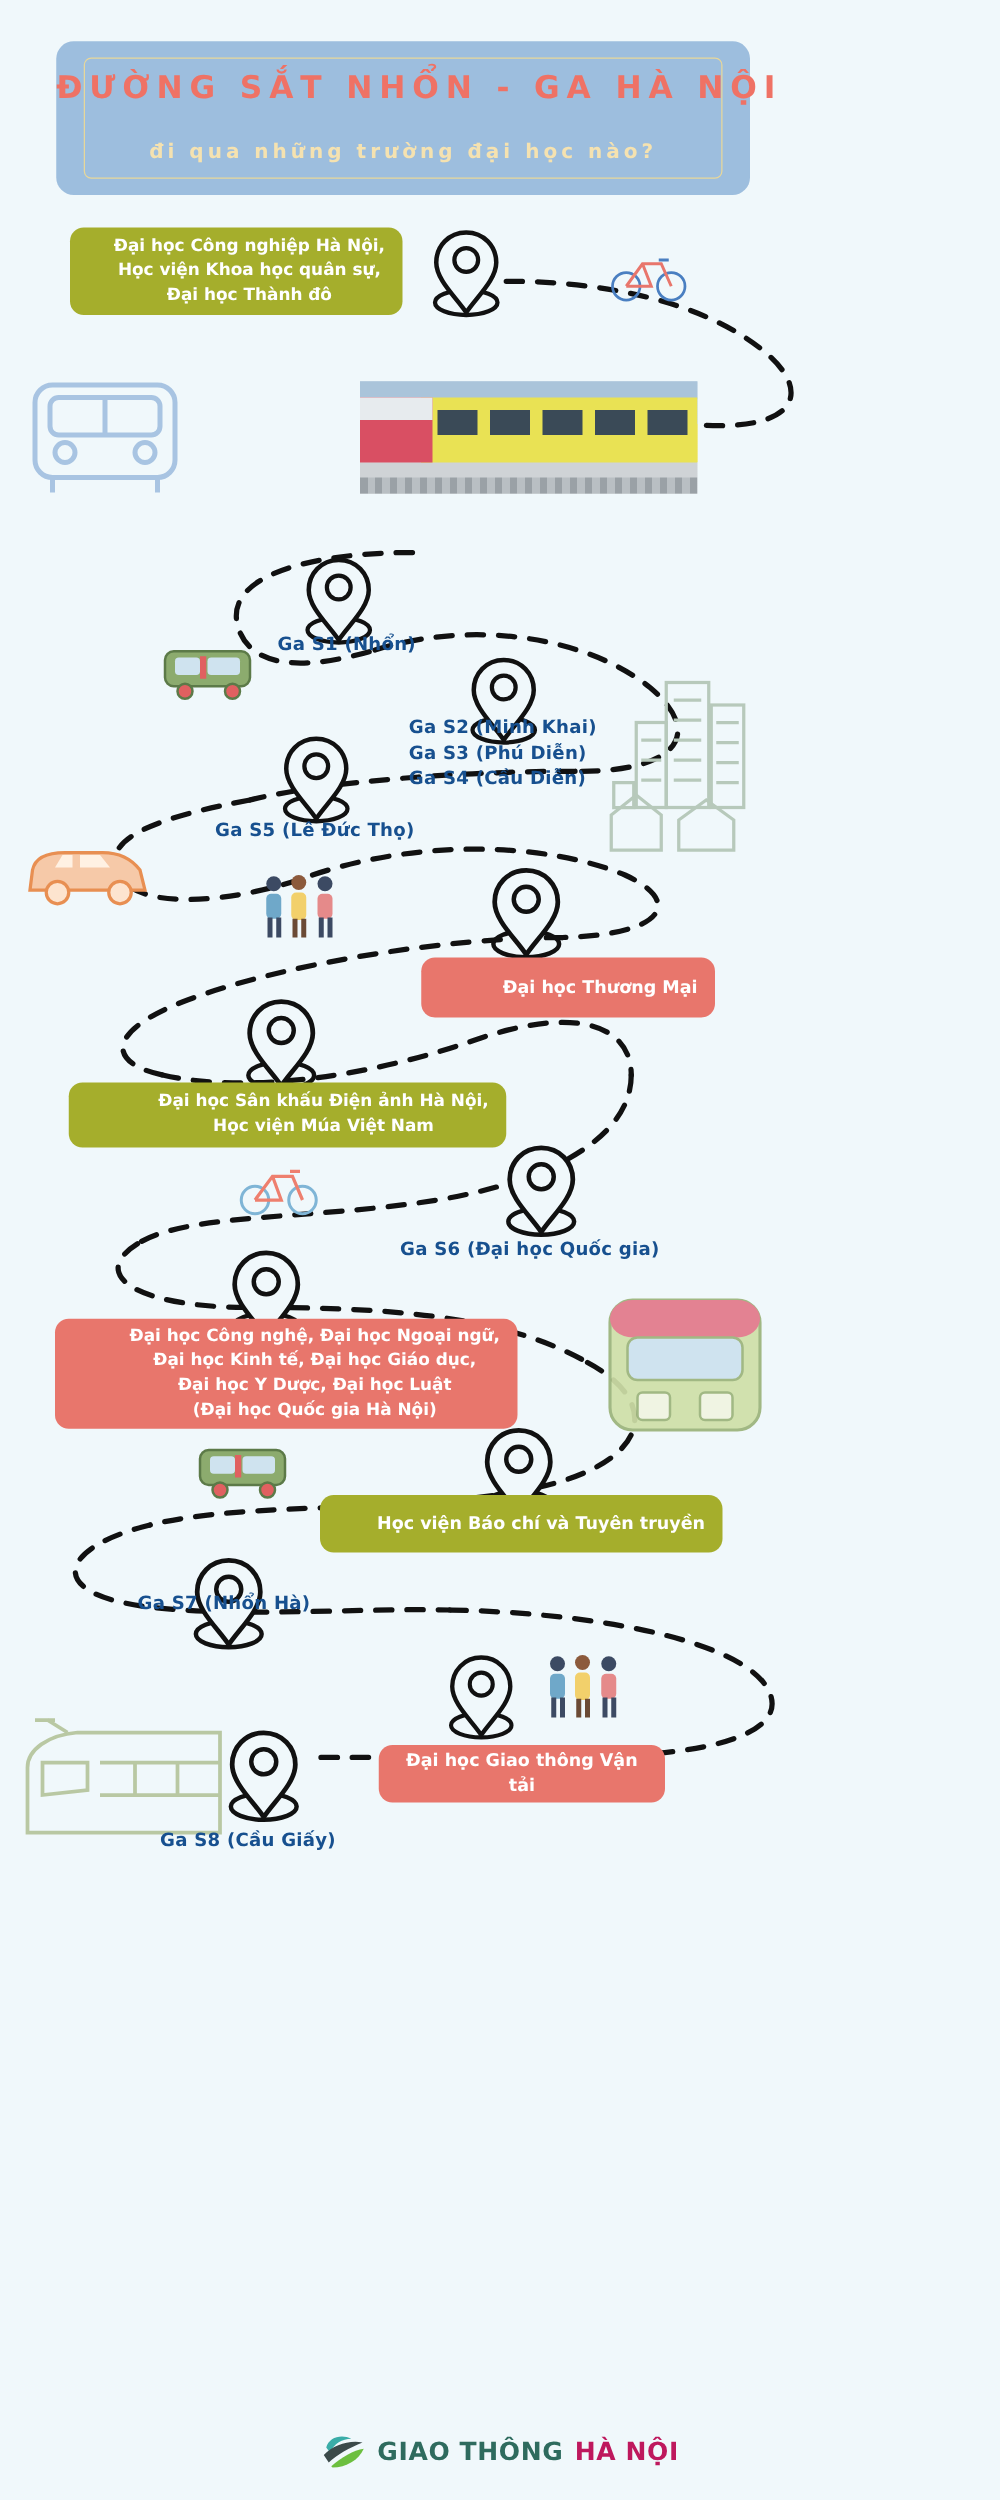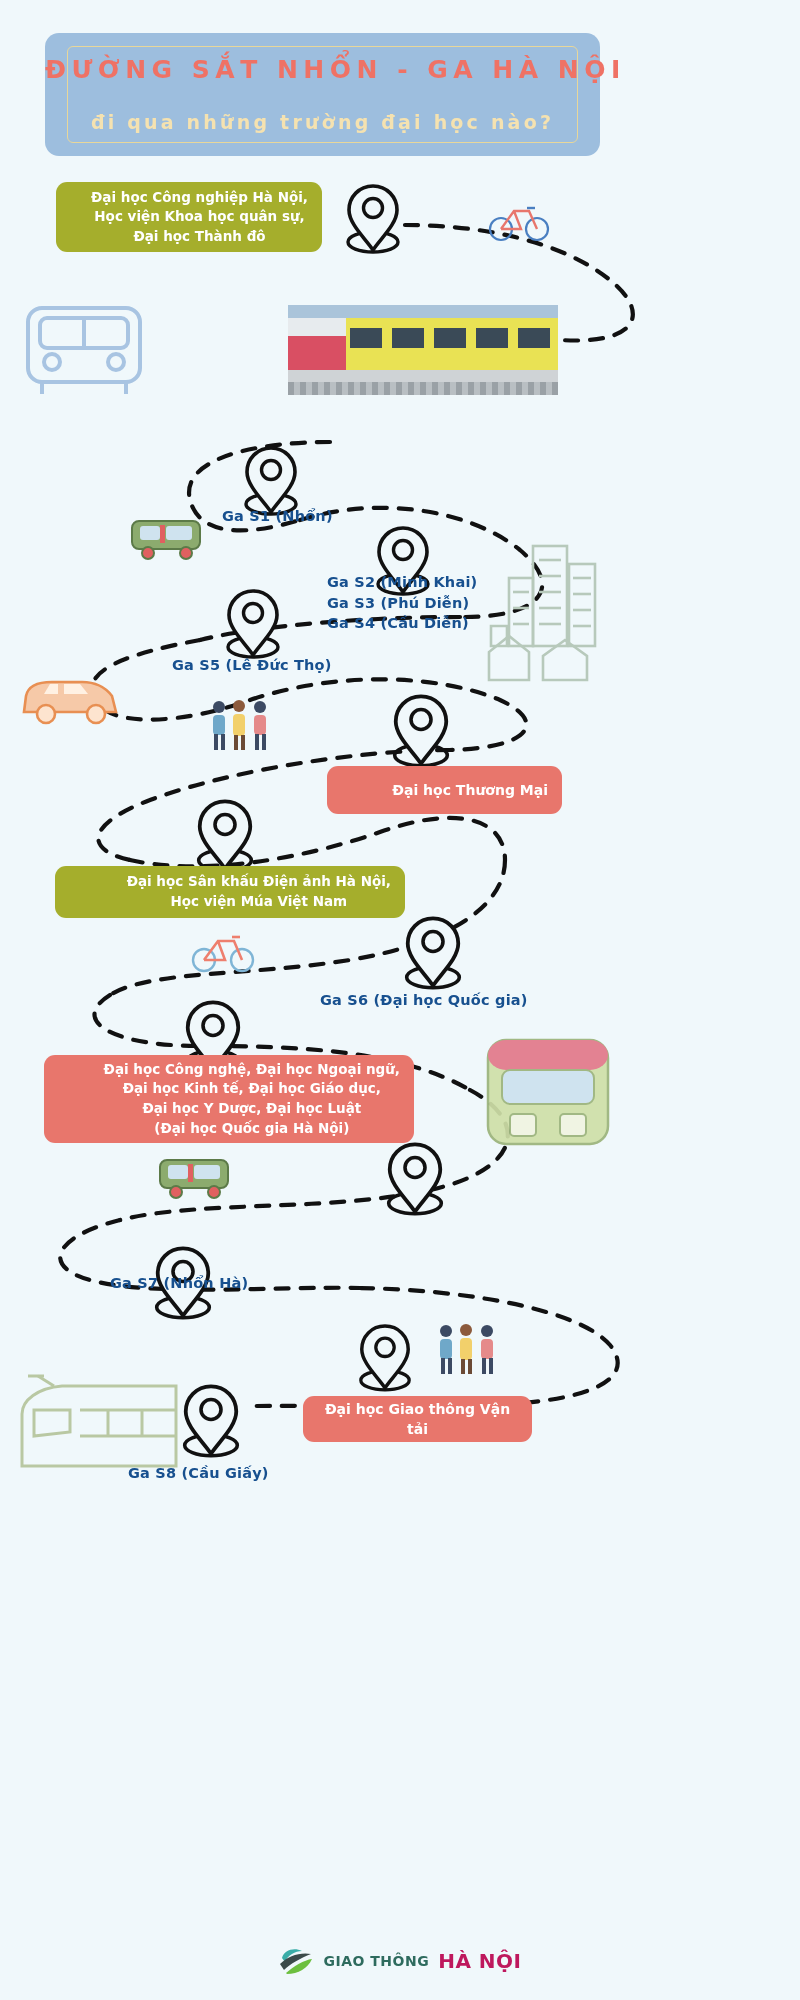--- a/index.html
+++ b/index.html
@@ -20,21 +20,21 @@
     position: absolute; left: 22px; top: 13px; right: 22px; bottom: 13px;
     border: 1px solid #e8d79a; border-radius: 6px;
   }
   .title-main {
     position: absolute; left: 0; right: 0; top: 22px; text-align: center;
     color: #ef7265; font-size: 25px; font-weight: bold; letter-spacing: 5.5px;
     white-space: nowrap;
   }
   .title-sub {
     position: absolute; left: 0; right: 0; top: 78px; text-align: center;
-    color: #f5e2b0; font-size: 19px; font-weight: bold; letter-spacing: 3.2px;
+    color: #f5e2b0; font-size: 16px; font-weight: bold; letter-spacing: 3.2px;
     white-space: nowrap;
   }
 
   
   .box {
     position: absolute; border-radius: 11px; color: #ffffff;
     font-weight: bold; text-align: center; display: flex;
     align-items: center; justify-content: flex-end; line-height: 1.45;
     padding: 9px 14px;
   }
@@ -65,21 +65,21 @@
     background:#d94f63; border-radius: 0 0 0 0; }
   .ptr-nose:after{content:"";position:absolute;left:0;top:0;width:100%;height:36%;background:#e7ebee;}
   .ptr-win { position:absolute; top:26%; height:22%; background:#3a4a57; }
   .ptr-rail{ position:absolute; left:0; bottom:0; width:100%; height:14%;
     background:repeating-linear-gradient(90deg,#9aa1a6 0 6px,#b9bfc3 6px 12px); }
   .ptr-sky { position:absolute; left:0; top:0; width:100%; height:16%; background:#aac4da; }
 
   
   .logo-wrap { position:absolute; left:0; right:0; top:1946px; display:flex;
     align-items:center; justify-content:center; gap:9px; }
-  .logo-txt1 { color:#2e6b5e; font-size:14px; font-weight:bold; letter-spacing:.5px; }
+  .logo-txt1 { color:#2e6b5e; font-size:20px; font-weight:bold; letter-spacing:.5px; }
   .logo-txt2 { color:#be185d; font-size:20px; font-weight:bold; letter-spacing:.5px; }
 </style>
 </head>
 <body>
 
 <div id="page">
 
   <svg class="art" style="left:0;top:170px;width:800px;height:1760px;" viewBox="0 0 800 1760" fill="none">
     <g stroke="#111111" stroke-width="4.2" stroke-linecap="round" stroke-dasharray="13 12" fill="none">
 
@@ -312,21 +312,21 @@
   </svg>
 
   <div class="box box-olive" style="left:56px;top:182px;width:266px;height:70px;font-size:13.5px;">
     <div>
       <span>Đại học Công nghiệp Hà Nội,</span>
       <span>Học viện Khoa học quân sự,</span>
       <span>Đại học Thành đô</span>
     </div>
   </div>
 
-  <div class="box box-red" style="left:327px;top:766px;width:235px;height:48px;font-size:14px;">
+  <div class="box box-red" style="left:337px;top:766px;width:235px;height:48px;font-size:14px;">
     <div>
         <span>Đại học Thương Mại</span>
       </div>
   </div>
 
   <div class="box box-olive" style="left:55px;top:866px;width:350px;height:52px;font-size:13.5px;">
     <div>
       <span>Đại học Sân khấu Điện ảnh Hà Nội,</span>
       <span>Học viện Múa Việt Nam</span>
     </div>
@@ -334,20 +334,25 @@
 
   <div class="box box-red" style="left:44px;top:1055px;width:370px;height:88px;font-size:13.5px;">
     <div>
       <span>Đại học Công nghệ, Đại học Ngoại ngữ,</span>
       <span>Đại học Kinh tế, Đại học Giáo dục,</span>
       <span>Đại học Y Dược, Đại học Luật</span>
       <span>(Đại học Quốc gia Hà Nội)</span>
     </div>
   </div>
 
+  <div class="box box-olive" style="left:256px;top:1196px;width:322px;height:46px;font-size:14px;">
+    <div>
+        <span>Học viện Báo chí và Tuyên truyền</span>
+      </div>
+  </div>
 
   <div class="box box-red" style="left:303px;top:1396px;width:229px;height:46px;font-size:14px;">
     <div>
         <span>Đại học Giao thông Vận tải</span>
       </div>
   </div>
 
   <div class="stn" style="left:222px;top:506px;">
     <div>Ga S1 (Nhổn)</div>
   </div>

